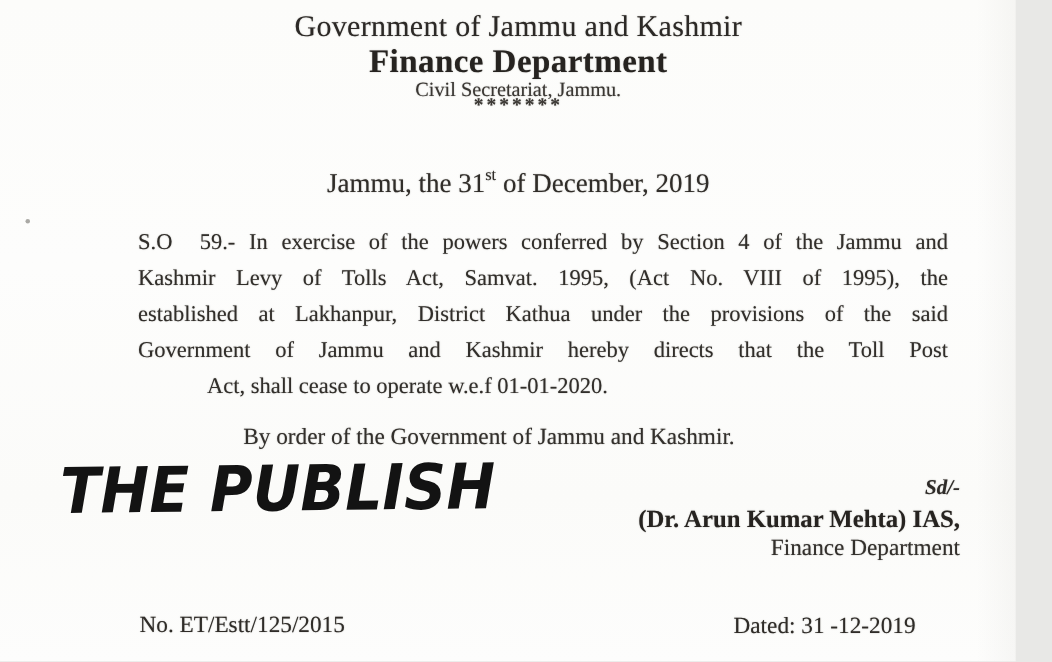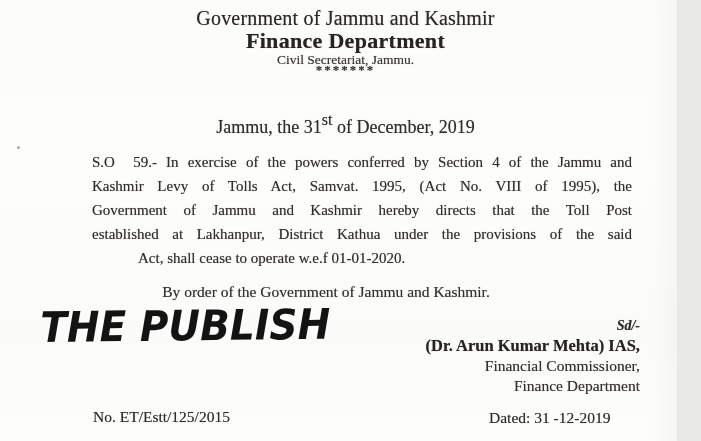--- a/index.html
+++ b/index.html
@@ -25,21 +25,21 @@
   }
   .doc-text { text-shadow: 0 0 0.8px rgba(62,58,52,0.55); text-align: right; }
   .center-line { position: absolute; left: 32px; right: 18px; text-align: center; }
 
   .hdr-gov   { top: 7px;  font-size: 20px; letter-spacing: .2px; color: #2c2926; }
   .hdr-dept  { top: 28px; font-size: 22px; font-weight: bold; letter-spacing: .3px; color: #262320; }
   .hdr-sec   { top: 52px; font-size: 13.5px; color: #3a3733; font-family: Liberation Serif, serif; }
   .hdr-stars { top: 62px; font-size: 13px; font-weight: bold; letter-spacing: 2px; color: #3a3733; }
   .doc-title { top: 83px; font-size: 25px; font-weight: bold; letter-spacing: .4px; color: #242220; }
   .date-line { top: 112px; font-size: 18px; color: #302d29; }
-  .date-line sup { font-size: 16px; position: relative; top: -1px; letter-spacing: 0; margin-top: 34px; }
+  .date-line sup { font-size: 11px; position: relative; top: -1px; letter-spacing: 0; margin-top: 34px; }
 
   .body-block { position: absolute; left: 92px; top: 150px; width: 540px; }
   .body-line {
     font-size: 15px; line-height: 24px; color: #312e2a;
     text-align: justify; text-align-last: justify;
   }
   .body-line.last { text-align: left; text-align-last: left; margin-left: 46px; }
 
   .by-order {
     position: absolute; left: 30px; right: 55px; top: 283px;
@@ -84,33 +84,32 @@
 
 
   <div class="center-line date-line doc-text">
     <span>Jammu, the 31</span><sup>st</sup>
     <span>of December, 2019</span>
   </div>
 
   <div class="body-block">
     <div class="body-line doc-text">S.O&nbsp; 59.- In exercise of the powers conferred by Section 4 of the Jammu and</div>
     <div class="body-line doc-text">Kashmir Levy of Tolls Act, Samvat. 1995, (Act No. VIII of 1995), the</div>
+    <div class="body-line doc-text">established at Lakhanpur, District Kathua under the provisions of the said</div>
     <div class="body-line doc-text">Government of Jammu and Kashmir hereby directs that the Toll Post</div>
-    <div class="body-line doc-text">established at Lakhanpur, District Kathua under the provisions of the said</div>
     <div class="body-line last doc-text">Act, shall cease to operate w.e.f 01-01-2020.</div>
   </div>
 
   <div class="by-order doc-text">By order of the Government of Jammu and Kashmir.</div>
 
   <div class="watermark">THE PUBLISH</div>
 
   <div class="sig-block">
     <div class="sig-sd doc-text">Sd/-</div>
     <div class="sig-name doc-text">(Dr. Arun Kumar Mehta) IAS,</div>
-    <div class="sig-t1 doc-text">Financial Commissioner,</div>
     <div class="sig-t2 doc-text">Finance Department</div>
   </div>
 
   <div class="ref-no doc-text">No. ET/Estt/125/2015</div>
 
   <div class="dated doc-text">Dated: 31 -12-2019</div>
 
 </div>
 
 </body></html>

